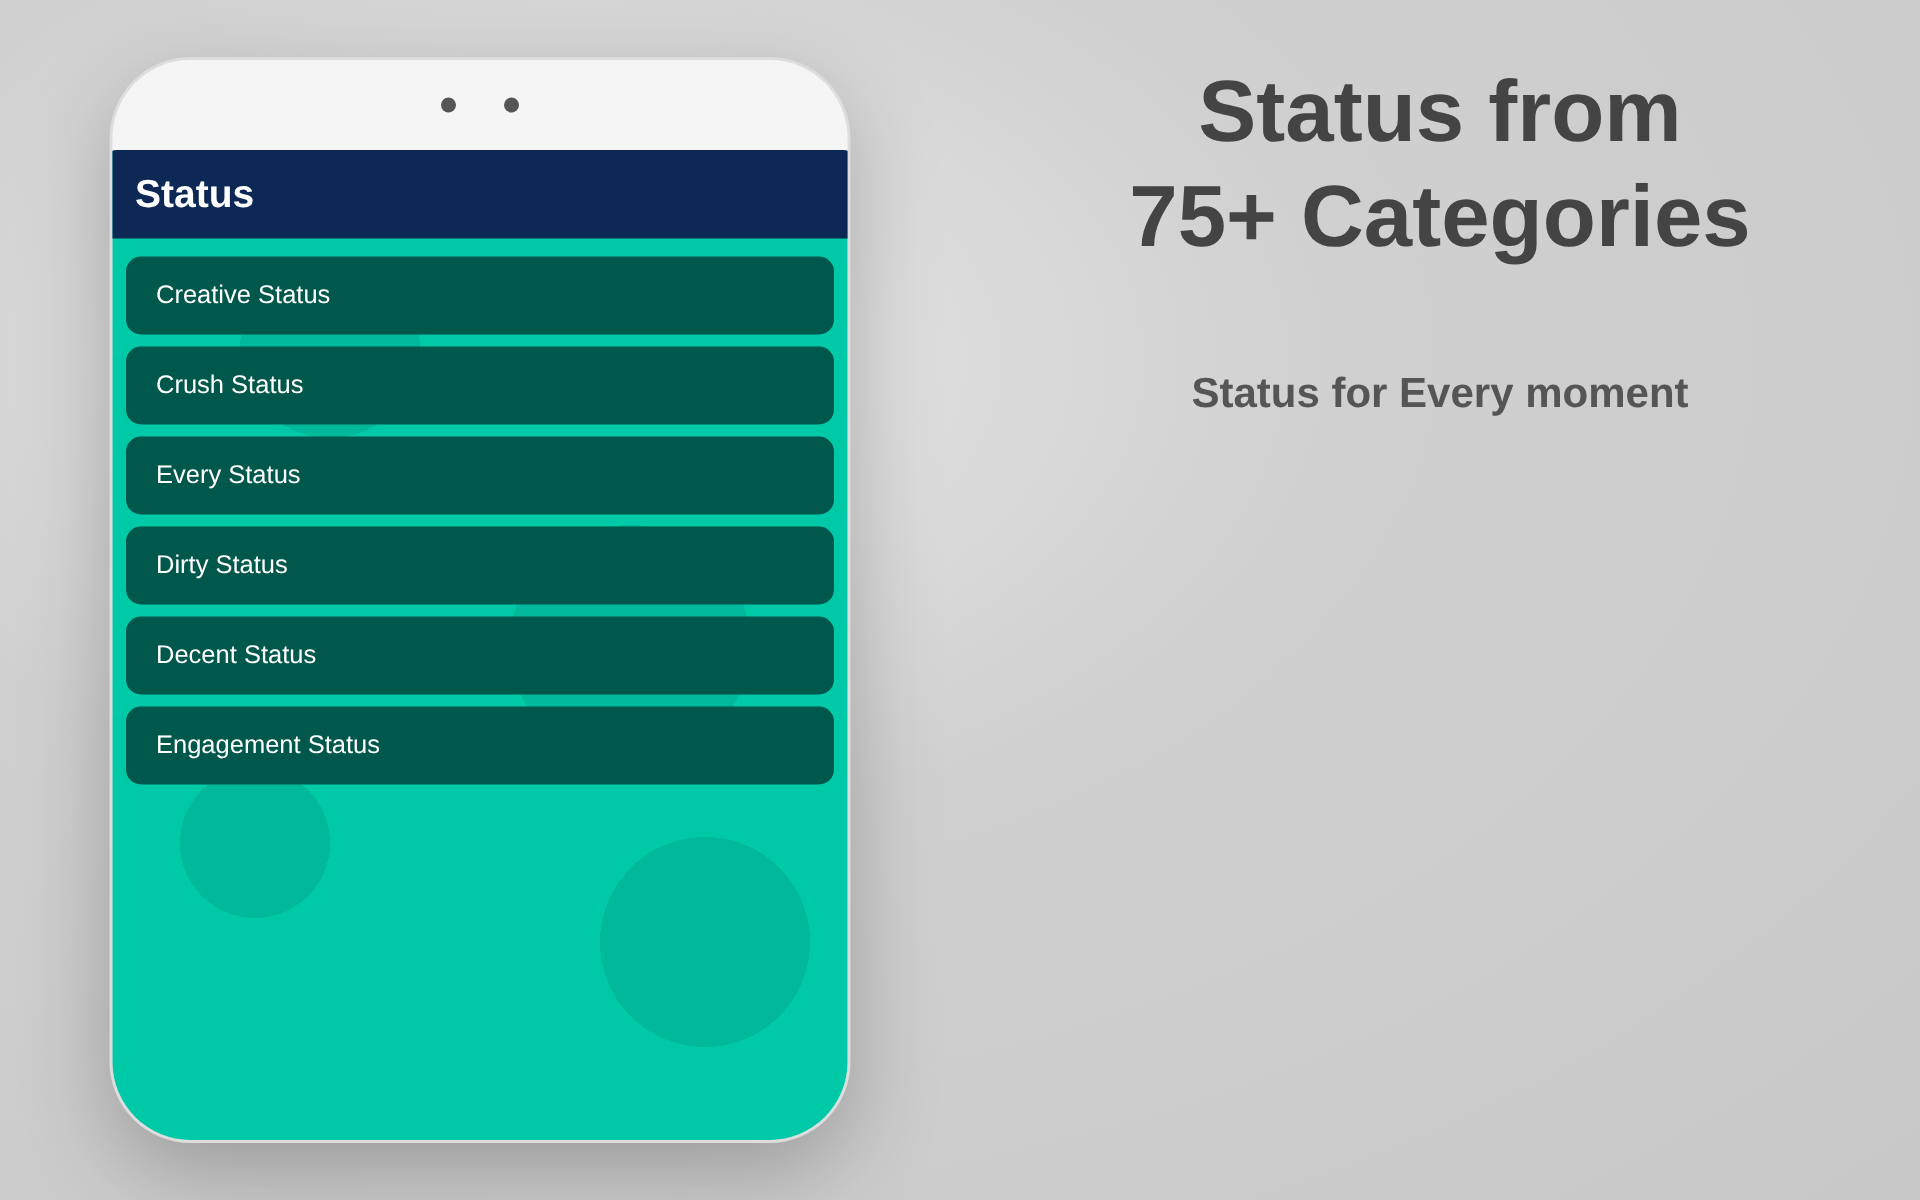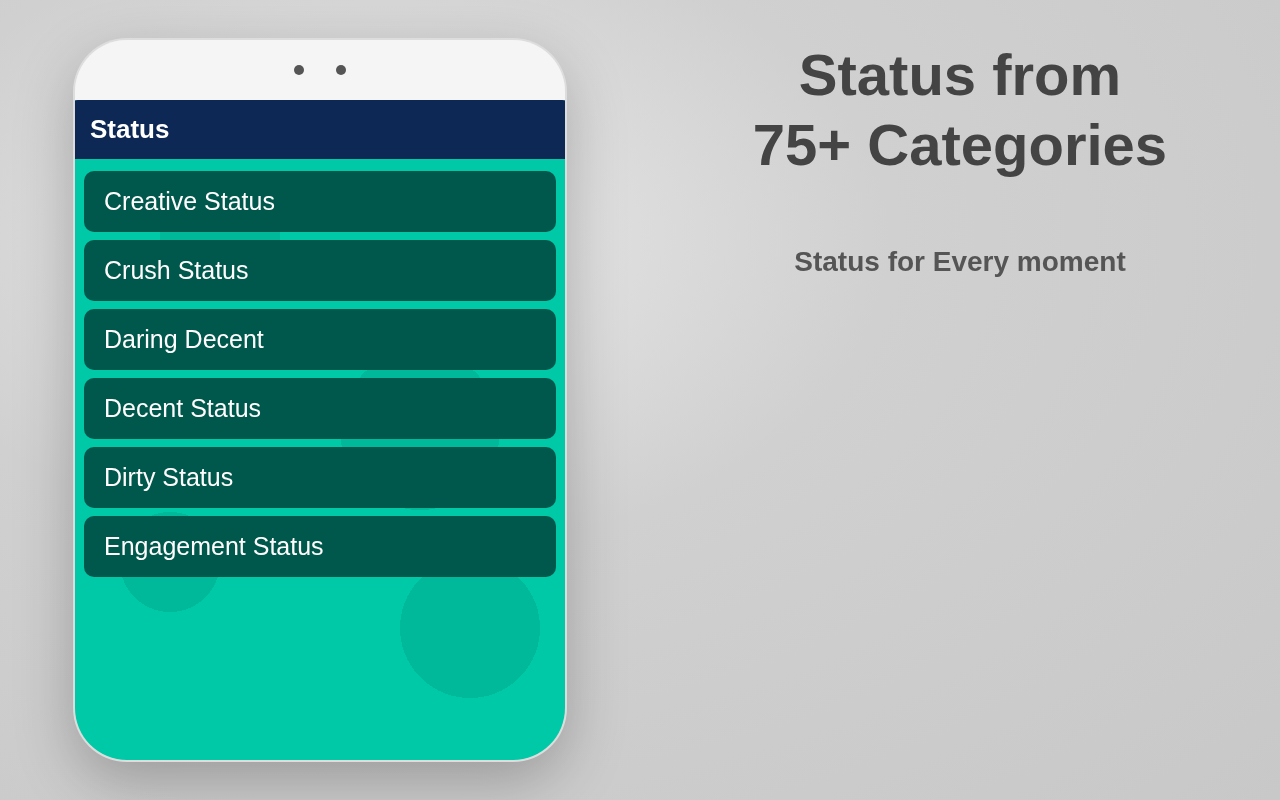--- a/index.html
+++ b/index.html
@@ -120,21 +120,21 @@
       padding: 12px 14px;
       position: relative;
       z-index: 1;
     }
 
     .menu-item {
       background: #00574b;
       border-radius: 10px;
       padding: 16px 20px;
       color: white;
-      font-size: 25px;
+      font-size: 17px;
       font-weight: 500;
       cursor: pointer;
       flex-shrink: 0;
     }
 
     
     .main-heading {
       font-size: 58px;
       font-weight: 700;
       color: #444;
@@ -161,23 +161,23 @@
       <div class="phone-dot"></div>
     </div>
     <div class="phone-screen">
       <div class="app-header">
         <span class="app-header-title">Status</span>
       </div>
       <div class="menu-list">
 
       <div class="menu-item">Creative Status</div>
           <div class="menu-item">Crush Status</div>
-          <div class="menu-item">Daring Decent</div>
+          <div class="menu-item">Every Status</div>
+          <div class="menu-item">Dirty Status</div>
           <div class="menu-item">Decent Status</div>
-          <div class="menu-item">Dirty Status</div>
           <div class="menu-item">Engagement Status</div>
         </div>
     </div>
   </div>
 </div>
 
 <div class="right-section">
   <div class="main-heading">Status from<br>75+ Categories</div>
   <div class="sub-heading">Status for Every moment</div>
 </div>

